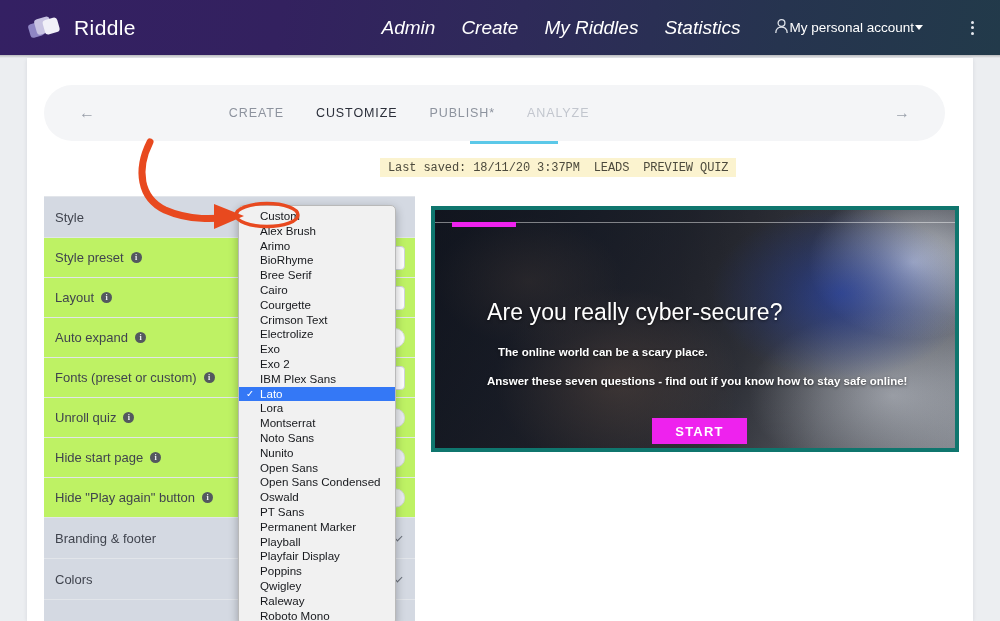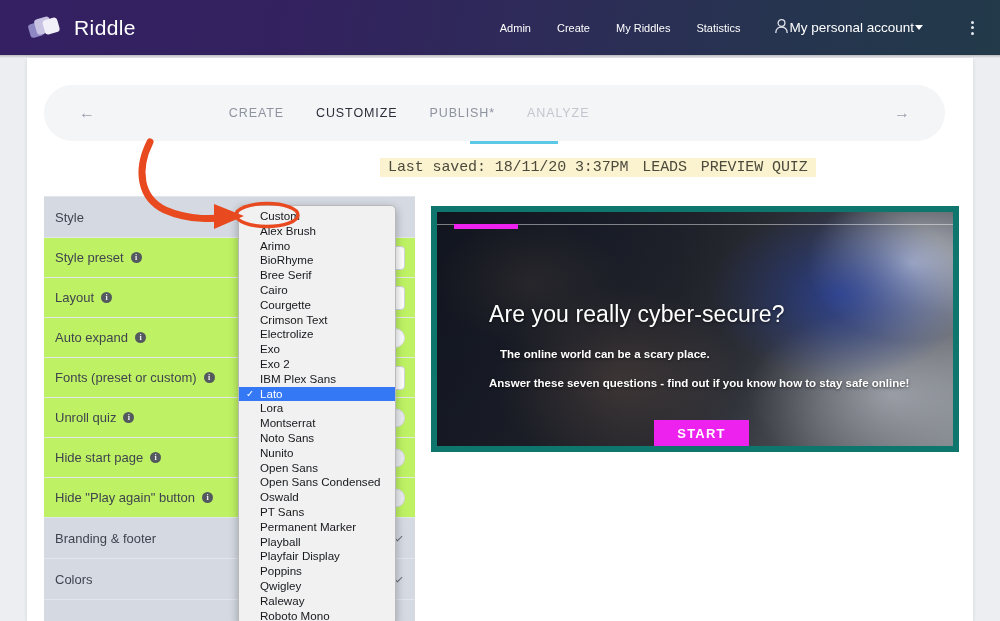--- a/index.html
+++ b/index.html
@@ -55,23 +55,24 @@
   }
   .topnav {
     margin-left: auto;
     display: flex;
     align-items: center;
     gap: 26px;
     padding-right: 20px;
   }
   .topnav a {
     color: #ffffff;
-    font-size: 11px;
+    font-size: 19px;
     text-decoration: none;
     white-space: nowrap;
+    font-style: italic;
   }
   .acct {
     display: flex;
     align-items: center;
     margin-left: 8px;
   }
   .acct-label {
     color: #fff;
     font-size: 13.5px;
     white-space: nowrap;
@@ -162,21 +163,21 @@
     left: 380px; top: 158px;
     height: 19px;
     background: #fbf3cf;
     display: flex;
     align-items: center;
     padding: 0 8px;
     gap: 14px;
   }
   .savebar span {
     font-family: "Liberation Mono", monospace;
-    font-size: 15px;
+    font-size: 12px;
     color: #4c4a3d;
     letter-spacing: -.1px;
     white-space: nowrap;
   }
   .savebar .act { cursor: pointer; }
 
   
   .panel {
     position: absolute;
     left: 44px; top: 196px;
@@ -318,21 +319,21 @@
     pointer-events: none;
   }
 
   
   .preview {
     position: absolute;
     left: 431px; top: 206px;
     width: 528px; height: 246px;
     overflow: hidden;
     background: #2a2b31;
-    border: 6px solid #0f766e;
+    border: 4px solid #0f766e;
     box-sizing: border-box;
   }
   .preview-photo {
     position: absolute;
     inset: 0;
     background:
       radial-gradient(ellipse 180px 120px at 78% 35%, rgba(40,70,180,0.75), rgba(40,70,180,0) 72%),
       radial-gradient(ellipse 150px 110px at 92% 22%, rgba(225,230,240,0.85), rgba(225,230,240,0) 70%),
       radial-gradient(ellipse 200px 120px at 88% 78%, rgba(180,184,192,0.8), rgba(180,184,192,0) 72%),
       radial-gradient(ellipse 170px 130px at 35% 72%, rgba(150,120,100,0.55), rgba(150,120,100,0) 72%),

